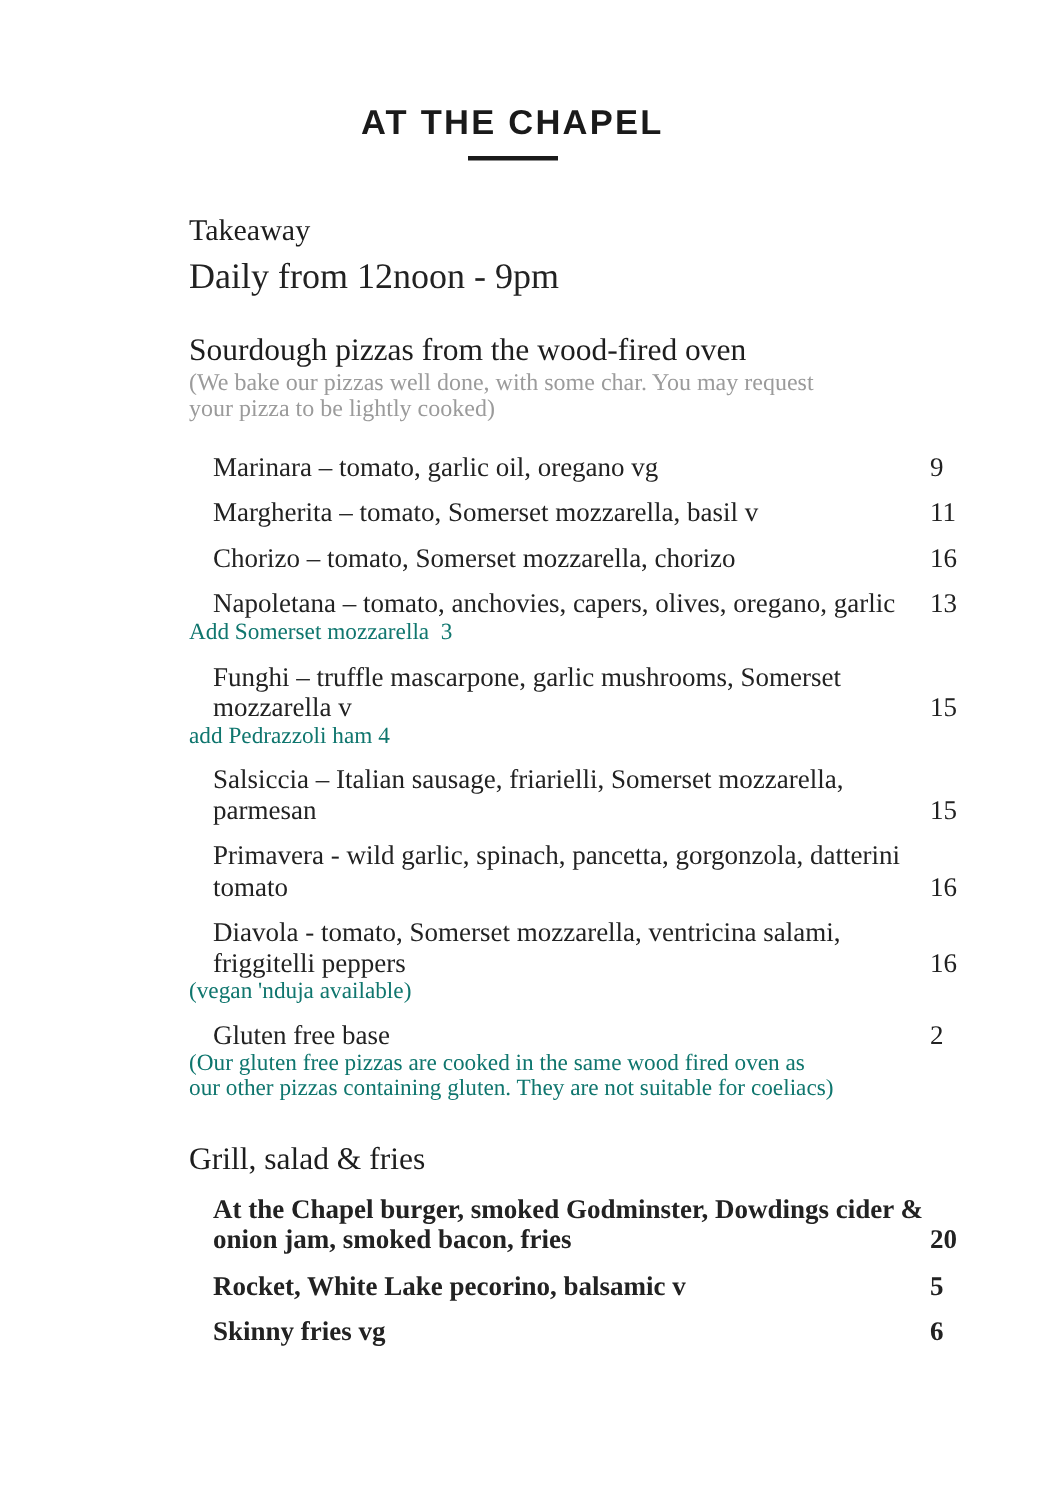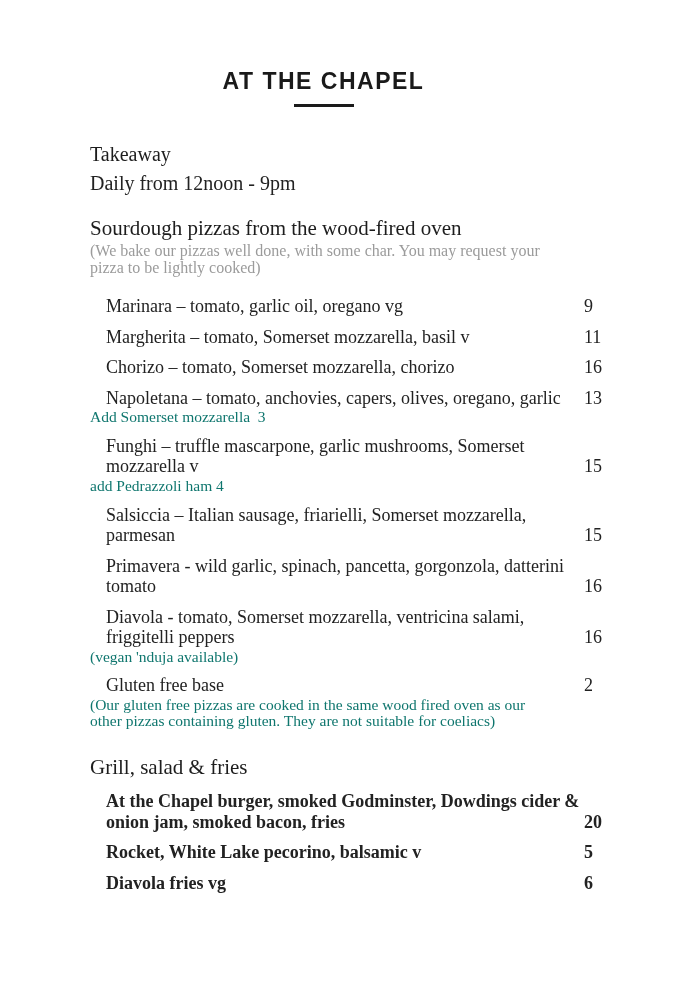--- a/index.html
+++ b/index.html
@@ -12,20 +12,21 @@
     height: 992px;
     overflow: hidden;
     font-family: "Liberation Serif", serif;
     color: #1f1f1f;
   }
   .page {
     width: 647px;
     height: 992px;
     background: #ffffff;
     box-sizing: border-box;
+    padding-left: 36px;
   }
   .brand-title {
     margin: 0;
     padding-top: 68px;
     text-align: center;
     font-family: "Liberation Sans", sans-serif;
     font-weight: bold;
     font-size: 23px;
     letter-spacing: 1.5px;
     color: #1a1a1a;
@@ -45,21 +46,21 @@
     font-weight: normal;
     font-size: 21px;
     line-height: 1.1;
     color: #1d1d1d;
   }
   .takeaway-heading { margin-top: 36px; font-size: 20px; }
   .sourdough-heading { margin-top: 22px; }
   .grill-heading { margin-top: 26px; }
   .section-subtitle {
     margin: 7px 0 0 0;
-    font-size: 20px;
+    font-size: 24px;
     line-height: 1.15;
     color: #222222;
   }
   .section-note {
     margin: 2px 0 0 0;
     max-width: 492px;
     font-size: 16px;
     line-height: 1.07;
     color: #9b9b9b;
     white-space: pre-wrap;
@@ -181,20 +182,20 @@
             </div>
           </div>
           <div class="menu-item">
             <div class="item-main">
               <div class="item-name">Rocket, White Lake pecorino, balsamic v</div>
               <div class="item-price">5</div>
             </div>
           </div>
           <div class="menu-item">
             <div class="item-main">
-              <div class="item-name">Diavola fries vg</div>
+              <div class="item-name">Skinny fries vg</div>
               <div class="item-price">6</div>
             </div>
           </div>
         </div>
       </section>
     </div>
 </div>
 
 </body></html>

